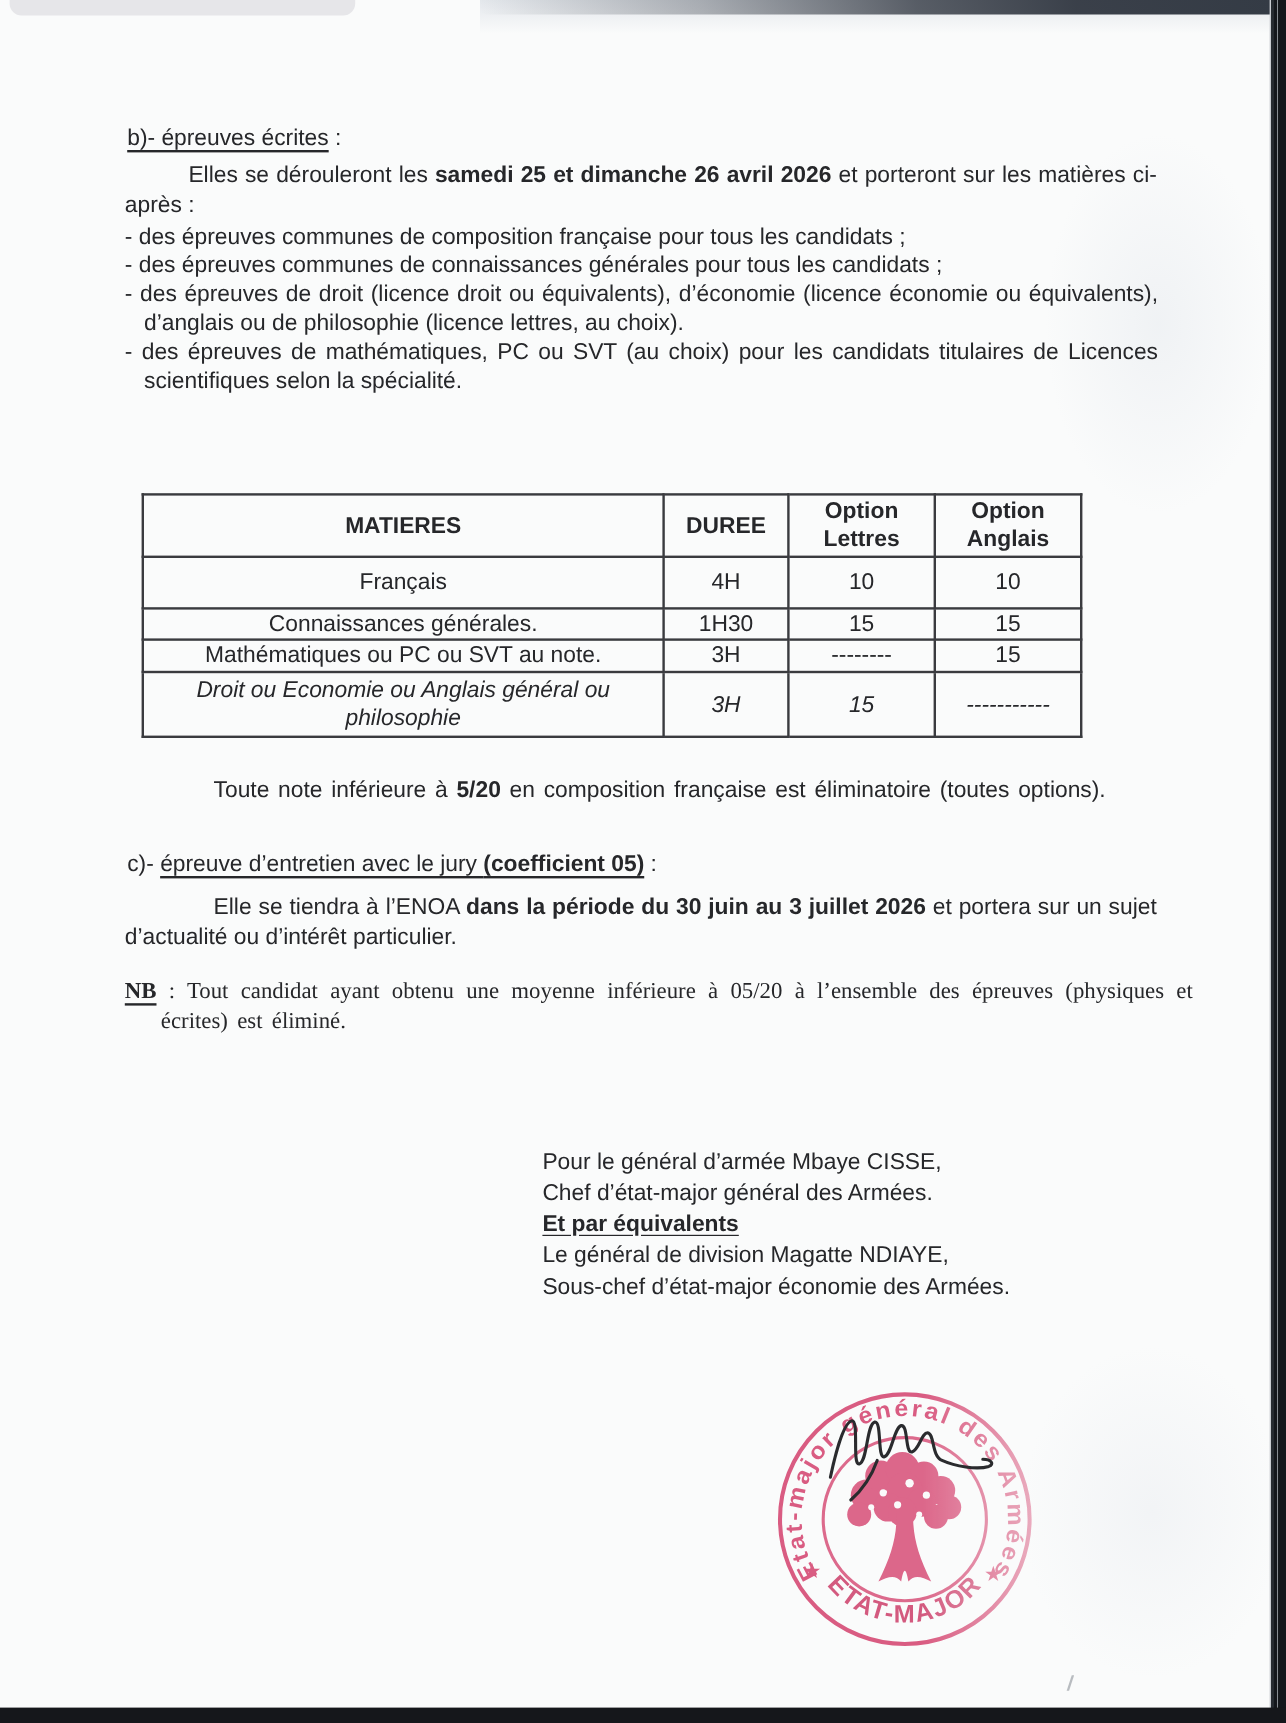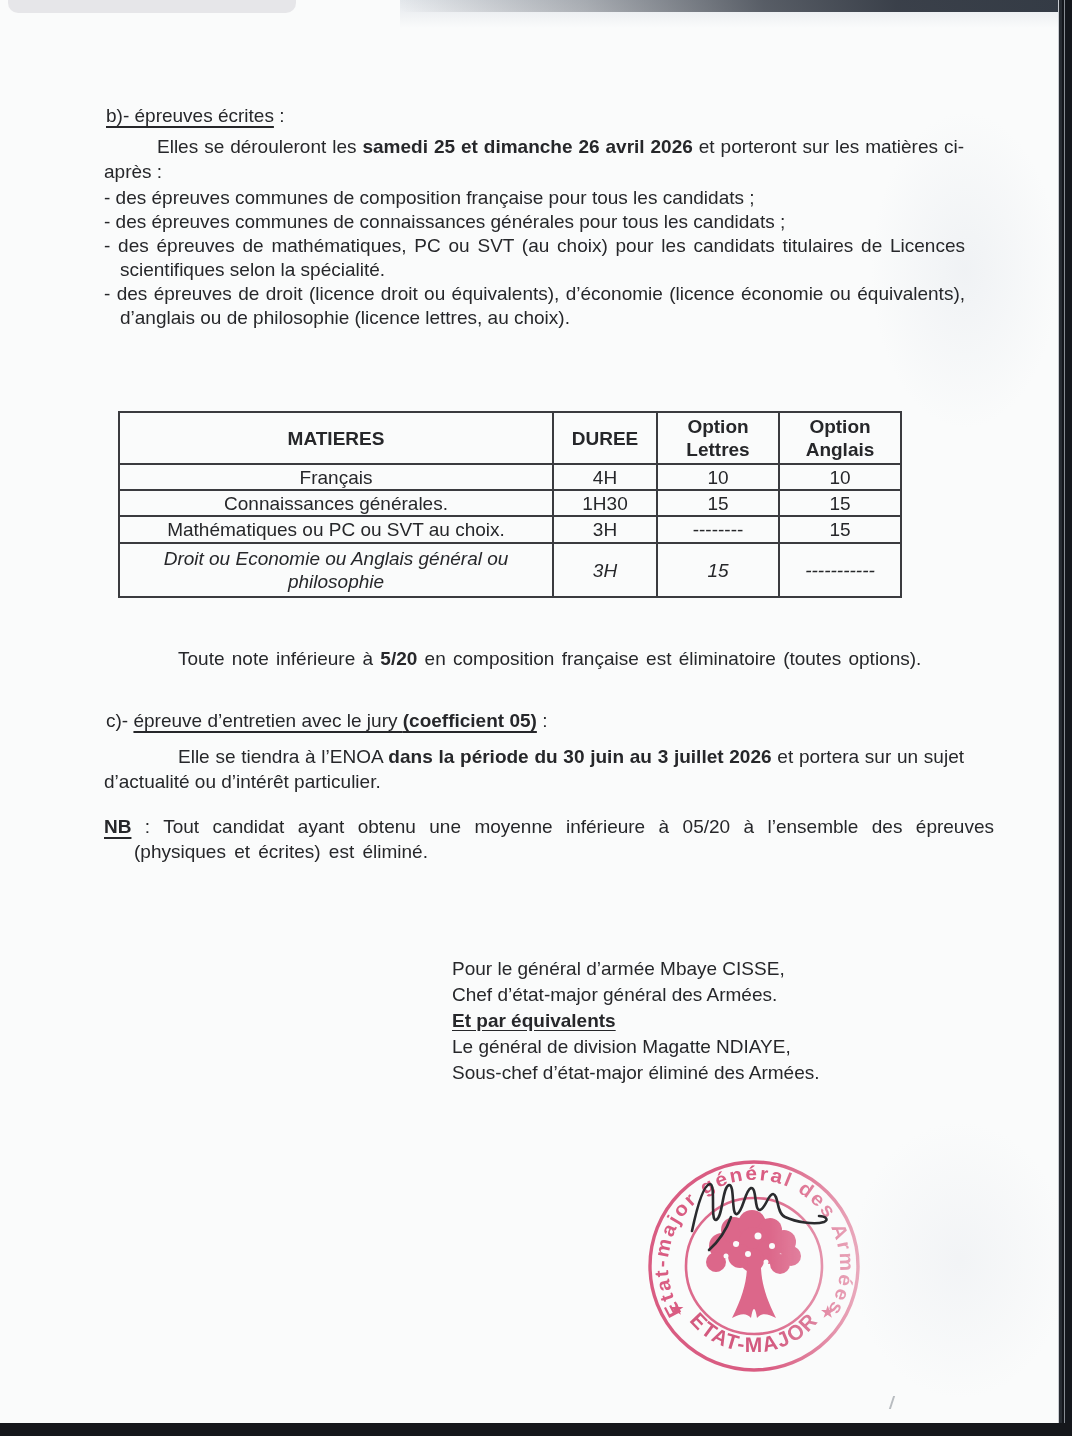--- a/index.html
+++ b/index.html
@@ -39,27 +39,27 @@
   .h-b { left:106px; top:103px; }
   .p-intro { left:104px; top:134px; width:860px; text-indent:53px; margin:0; }
   .list { left:104px; top:186px; width:861px; line-height:24px; }
   .li { text-align:justify; padding-left:16px; text-indent:-16px; }
 
   table.exam { position:absolute; left:118px; top:411px; width:782px;
     border-collapse:collapse; table-layout:fixed; font-size:19px; }
   table.exam th, table.exam td { border:2px solid #3a3b3f; text-align:center;
     vertical-align:middle; padding:0 3px; font-weight:normal; line-height:23px; }
   table.exam th { font-weight:bold; }
-  tr.hrow { height:52px; } tr.r1 { height:26px; } tr.r2 { height:26px; }
+  tr.hrow { height:52px; } tr.r1 { height:43px; } tr.r2 { height:26px; }
   tr.r3 { height:27px; } tr.r4 { height:54px;font-style:italic; }
 
   .p-note { left:104px; top:646px; width:860px; text-indent:74px; margin:0; word-spacing:2px; }
   .h-c { left:106px; top:708px; }
   .p-enoa { left:104px; top:744px; width:860px; text-indent:74px; margin:0; }
-  .p-nb { left:104px; top:814px; width:860px; margin:0; padding-left:30px; text-indent:-30px; word-spacing:3px; }
+  .p-nb { left:104px; top:814px; width:860px; margin:0; padding-left:30px; text-indent:-30px; word-spacing:3px;font-family:Liberation Serif, serif; }
 
   .sig { left:452px; top:956px; width:560px; text-align:left; line-height:26px; }
   .sig .line3 { font-weight:bold; text-decoration:underline; text-underline-offset:3px; }
 
   
   svg.stamp { position:absolute; left:618px; top:1128px; width:290px; height:260px; overflow:visible; }
   .ring  { fill:none; stroke:#d75179; stroke-width:3.4; }
   .ring2 { fill:none; stroke:#d75179; stroke-width:2.6; opacity:.92; }
   .arc-top { font-family:"Liberation Sans",sans-serif; font-weight:bold; font-size:19.5px;
     fill:#d75179; letter-spacing:2px; }
@@ -86,22 +86,22 @@
     <span class="u">b)- épreuves écrites</span><span> :</span>
   </div>
 
   <p class="blk p-intro just">
     <span>Elles se dérouleront les </span><b>samedi 25 et dimanche 26 avril 2026</b><span> et porteront sur les matières ci-après :</span>
   </p>
 
   <div class="blk list">
     <div class="li">- des épreuves communes de composition française pour tous les candidats ;</div>
     <div class="li">- des épreuves communes de connaissances générales pour tous les candidats ;</div>
+    <div class="li">- des épreuves de droit (licence droit ou équivalents), d’économie (licence économie ou équivalents), d’anglais ou de philosophie (licence lettres, au choix).</div>
     <div class="li">- des épreuves de mathématiques, PC ou SVT (au choix) pour les candidats titulaires de Licences scientifiques selon la spécialité.</div>
-    <div class="li">- des épreuves de droit (licence droit ou équivalents), d’économie (licence économie ou équivalents), d’anglais ou de philosophie (licence lettres, au choix).</div>
   </div>
 
   <table class="exam">
     <colgroup>
         <col style="width:434px">
         <col style="width:104px">
         <col style="width:122px">
         <col style="width:122px">
       </colgroup>
     <tbody>
@@ -117,21 +117,21 @@
       <td>10</td>
       <td>10</td>
     </tr>
     <tr class="r2">
       <td>Connaissances générales.</td>
       <td>1H30</td>
       <td>15</td>
       <td>15</td>
     </tr>
     <tr class="r3">
-      <td>Mathématiques ou PC ou SVT au choix.</td>
+      <td>Mathématiques ou PC ou SVT au note.</td>
       <td>3H</td>
       <td>--------</td>
       <td>15</td>
     </tr>
     <tr class="r4">
       <td>Droit ou Economie ou Anglais général ou philosophie</td>
       <td>3H</td>
       <td>15</td>
       <td>-----------</td>
     </tr>
@@ -152,21 +152,21 @@
 
   <p class="blk p-nb just">
     <span class="u bold">NB</span><span> : </span><span>Tout candidat ayant obtenu une moyenne inférieure à 05/20 à l’ensemble des épreuves (physiques et écrites) est éliminé.</span>
   </p>
 
   <div class="blk sig">
     <div>Pour le général d’armée Mbaye CISSE,</div>
     <div>Chef d’état-major général des Armées.</div>
     <div class="line3">Et par équivalents</div>
     <div>Le général de division Magatte NDIAYE,</div>
-    <div>Sous-chef d’état-major éliminé des Armées.</div>
+    <div>Sous-chef d’état-major économie des Armées.</div>
   </div>
 
   <svg class="stamp" viewBox="0 0 290 260" aria-hidden="true">
     <defs>
       <linearGradient id="fadeG" x1="0" y1="0" x2="1" y2="0">
         <stop offset="0" stop-color="#ffffff"></stop>
         <stop offset="0.52" stop-color="#ffffff"></stop>
         <stop offset="0.70" stop-color="#b5b5b5"></stop>
         <stop offset="0.85" stop-color="#6f6f6f"></stop>
         <stop offset="1" stop-color="#525252"></stop>

